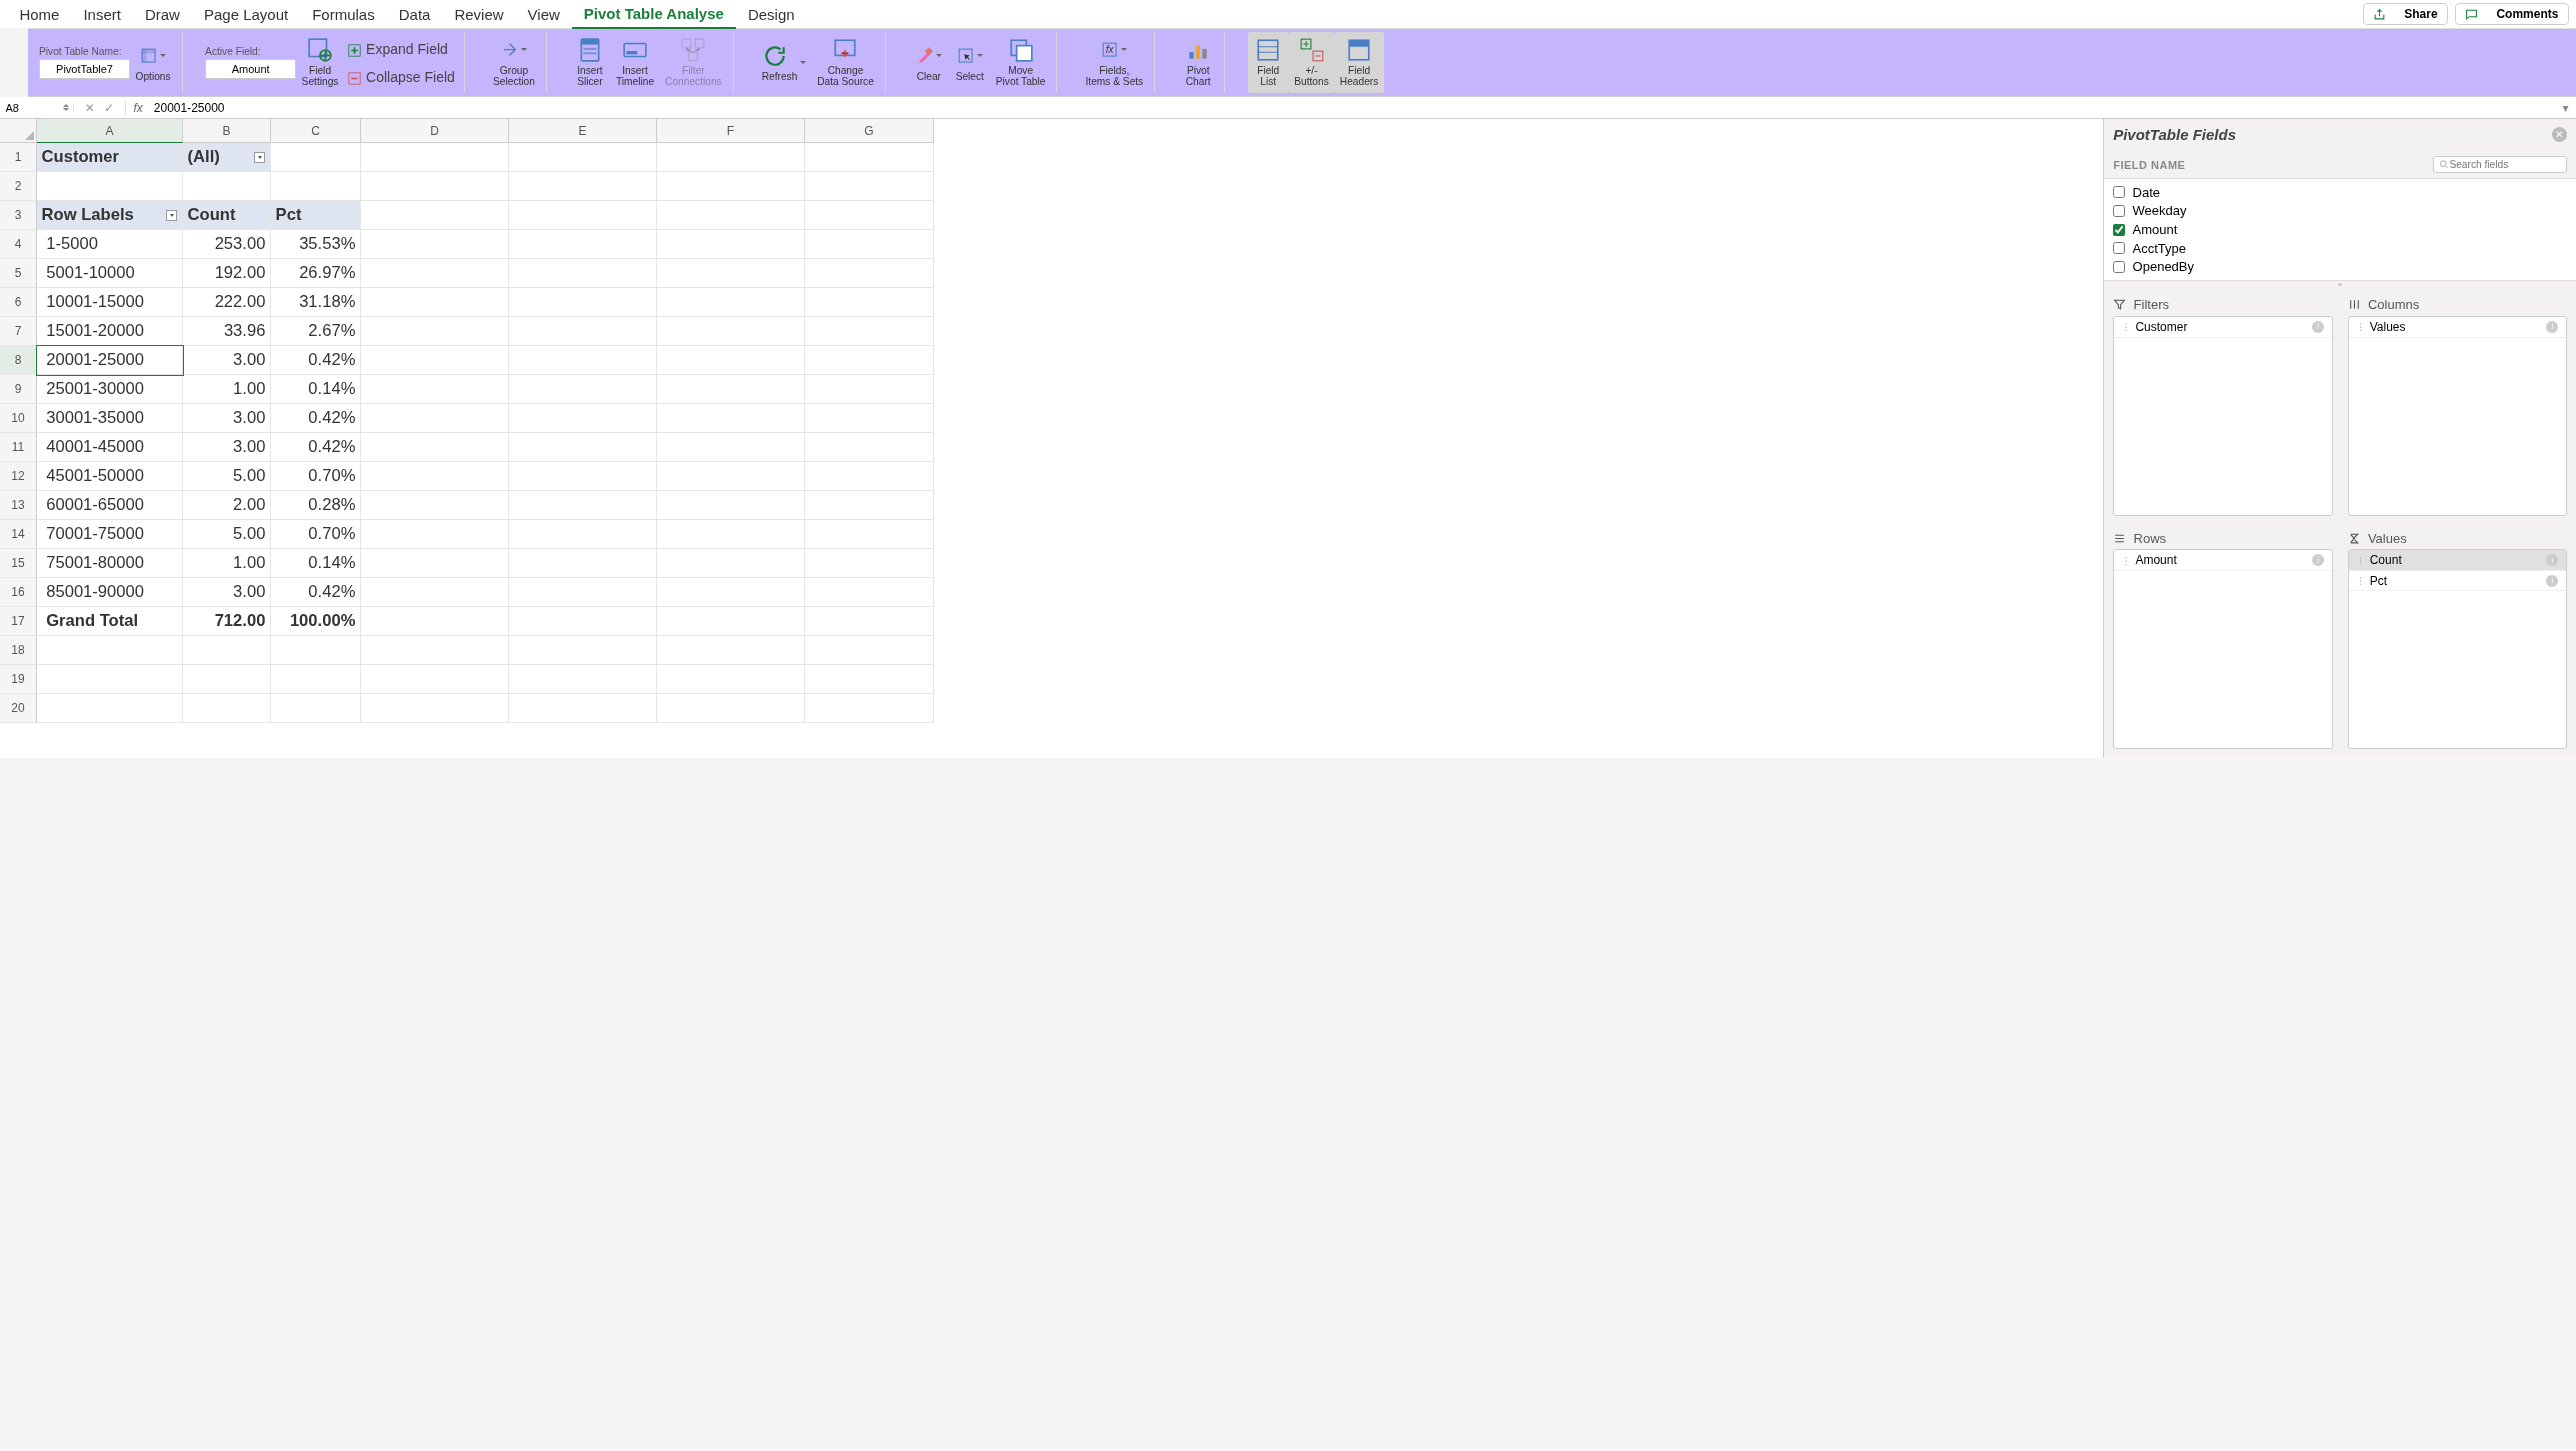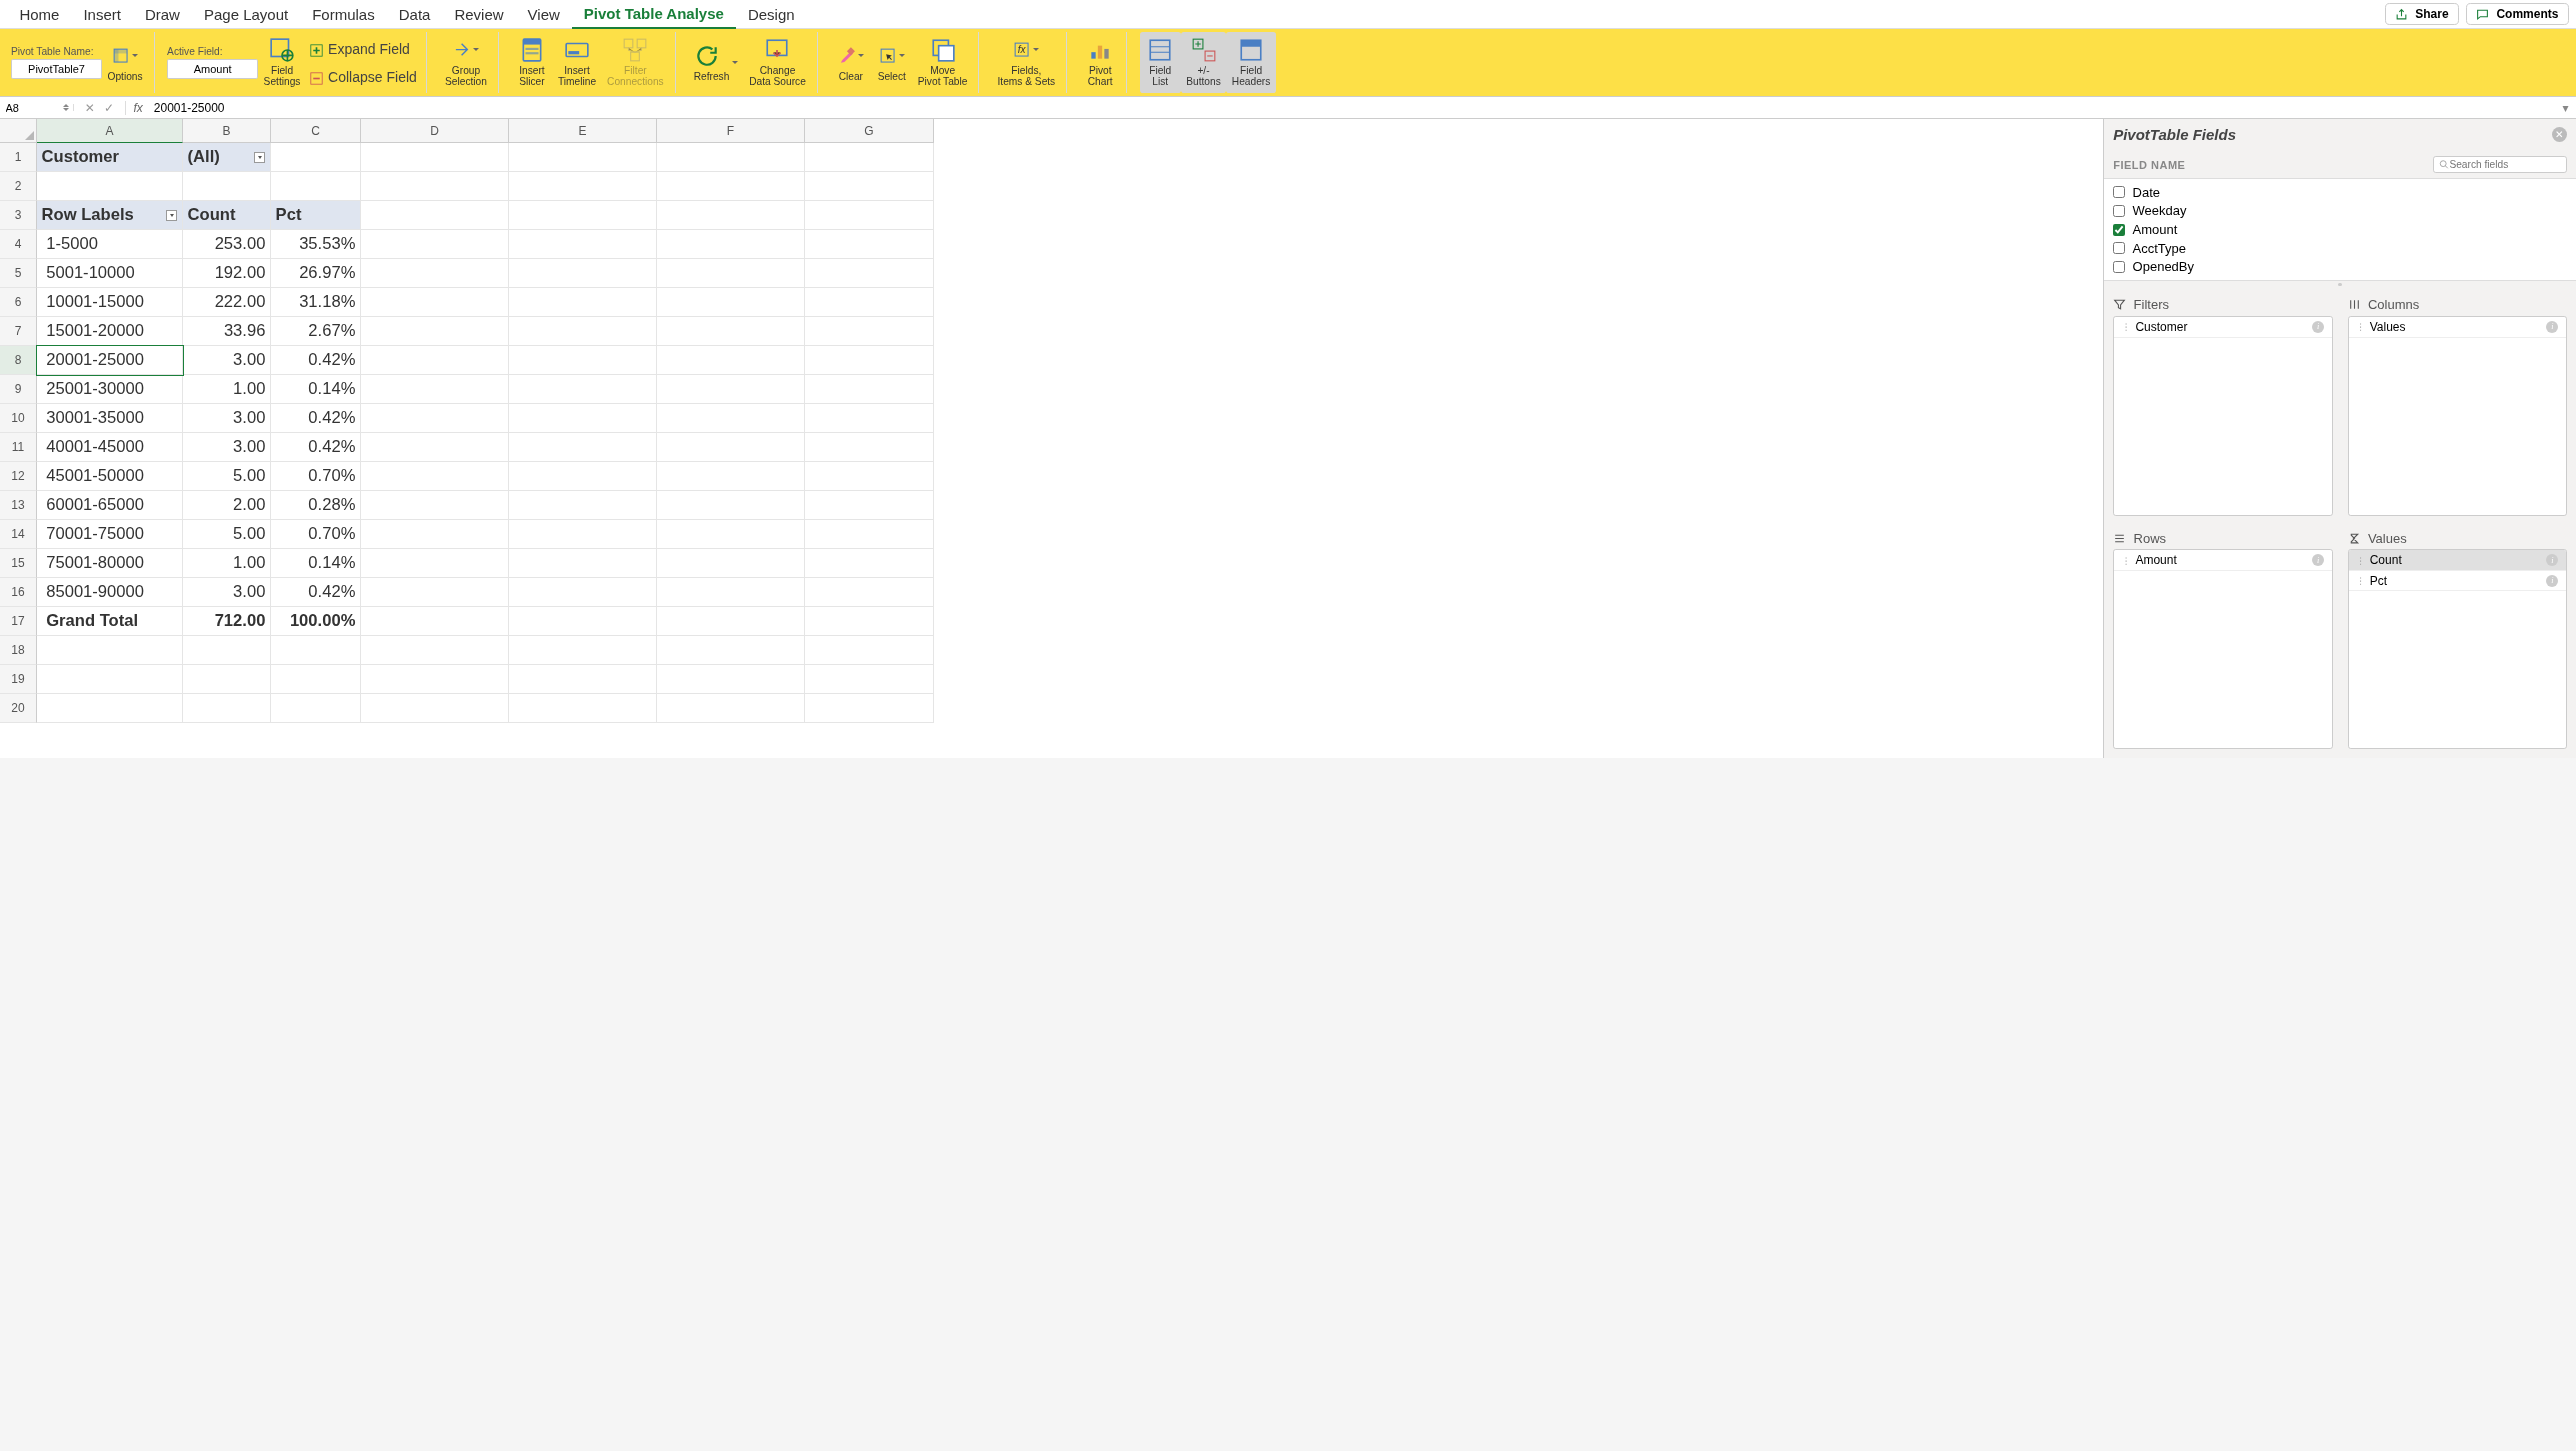--- a/index.html
+++ b/index.html
@@ -36,41 +36,42 @@
     }
     .tab-actions {
       position: absolute;
       right: 7.4px;
       display: flex;
       gap: 7.4px;
     }
     .tab-action-btn {
       display: flex;
       align-items: center;
-      gap: 7px;
+      gap: 18px;
       padding: 2.8px 9.2px;
       border: 0.9px solid #ccc;
       border-radius: 4.6px;
       background: #fff;
       cursor: pointer;
       font-size: 12px;
       font-weight: 600;
     }
     .tab-action-btn svg { width: 13px; height: 13px; }
     
     
     .ribbon {
       display: flex;
       align-items: flex-start;
-      background: #fde047;
+      background: #c4b5fd;
       border-top: 0.9px solid #ddd;
       border-bottom: 0.9px solid #ccc;
       padding: 2.8px 5.5px;
       height: 69px;
-      gap: 7px;
+      gap: 17px;
+      margin-left: 28px;
     }
     .ribbon-group {
       display: flex;
       align-items: center;
       height: 100%;
       border-right: 0.9px solid #d8d8d8;
       padding: 0 5.5px;
     }
     .ribbon-group:last-child { border-right: none; }
     .ribbon-col {

